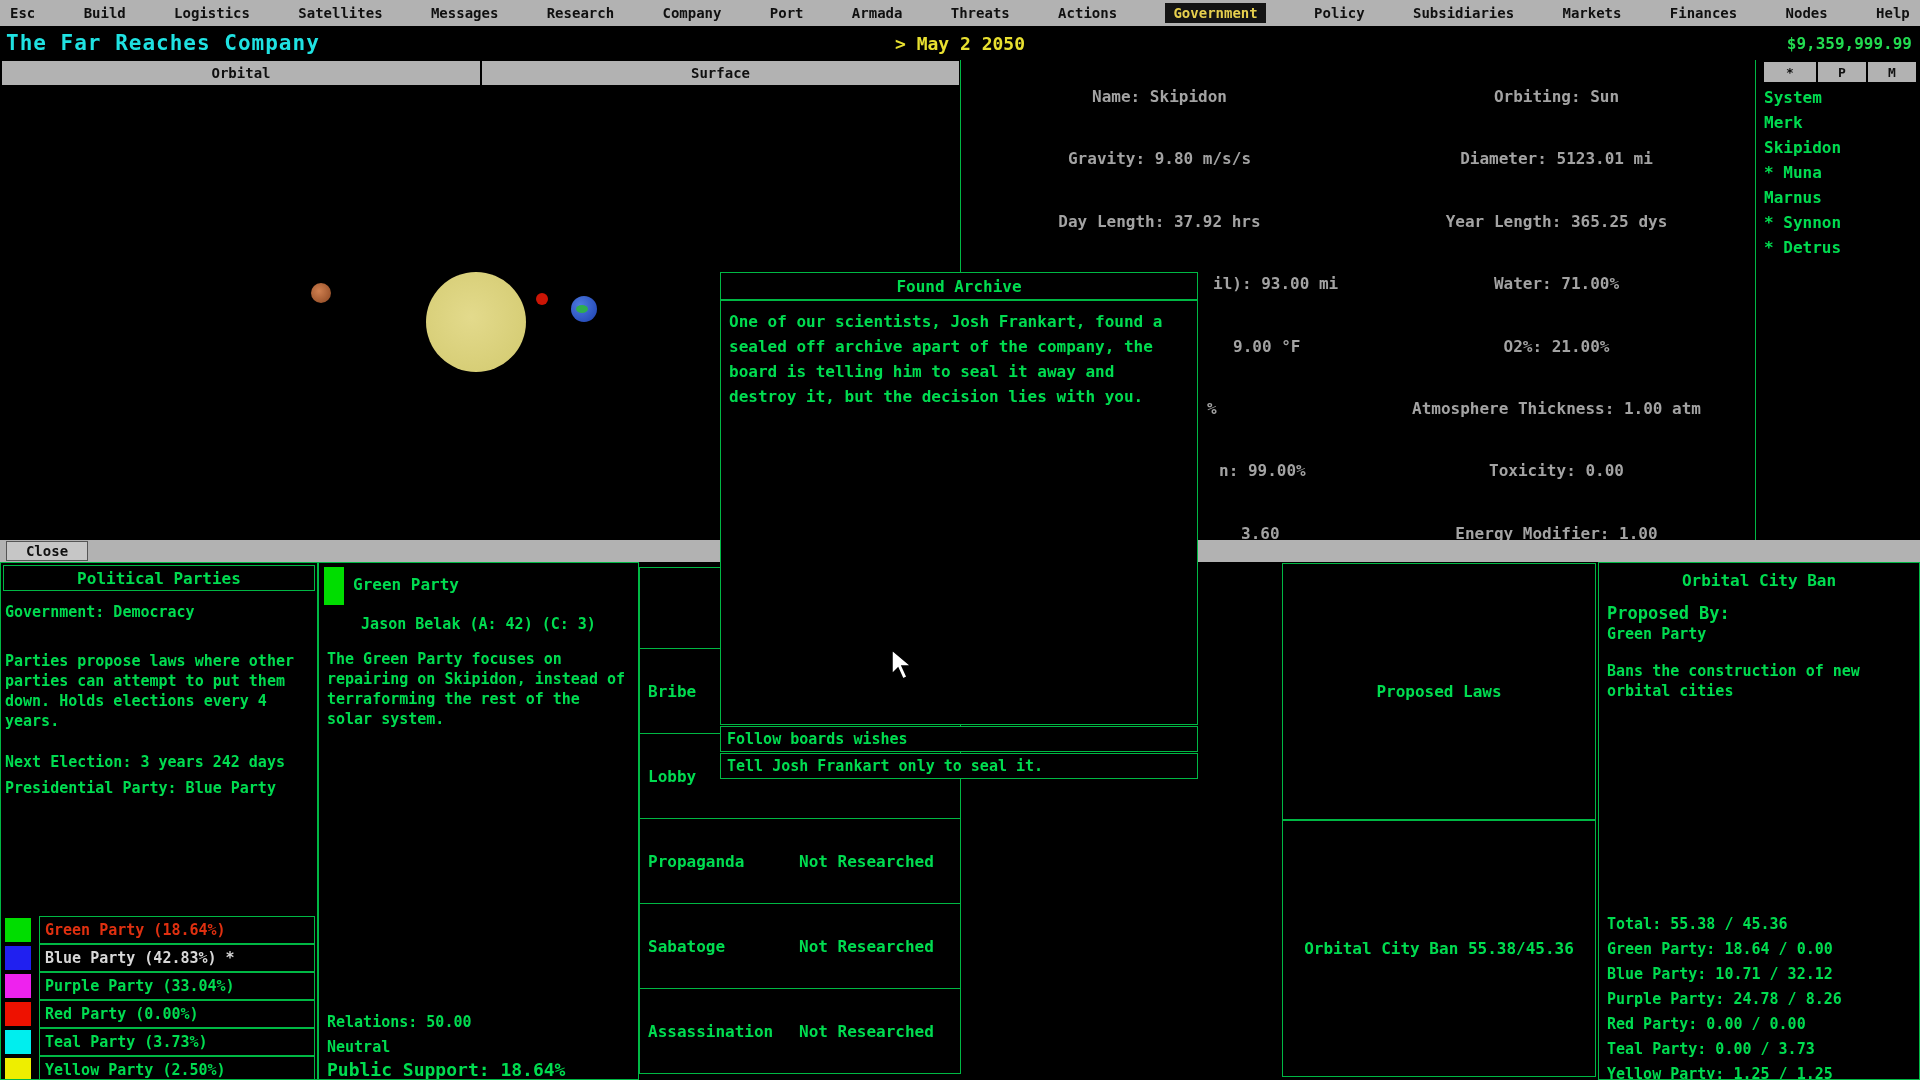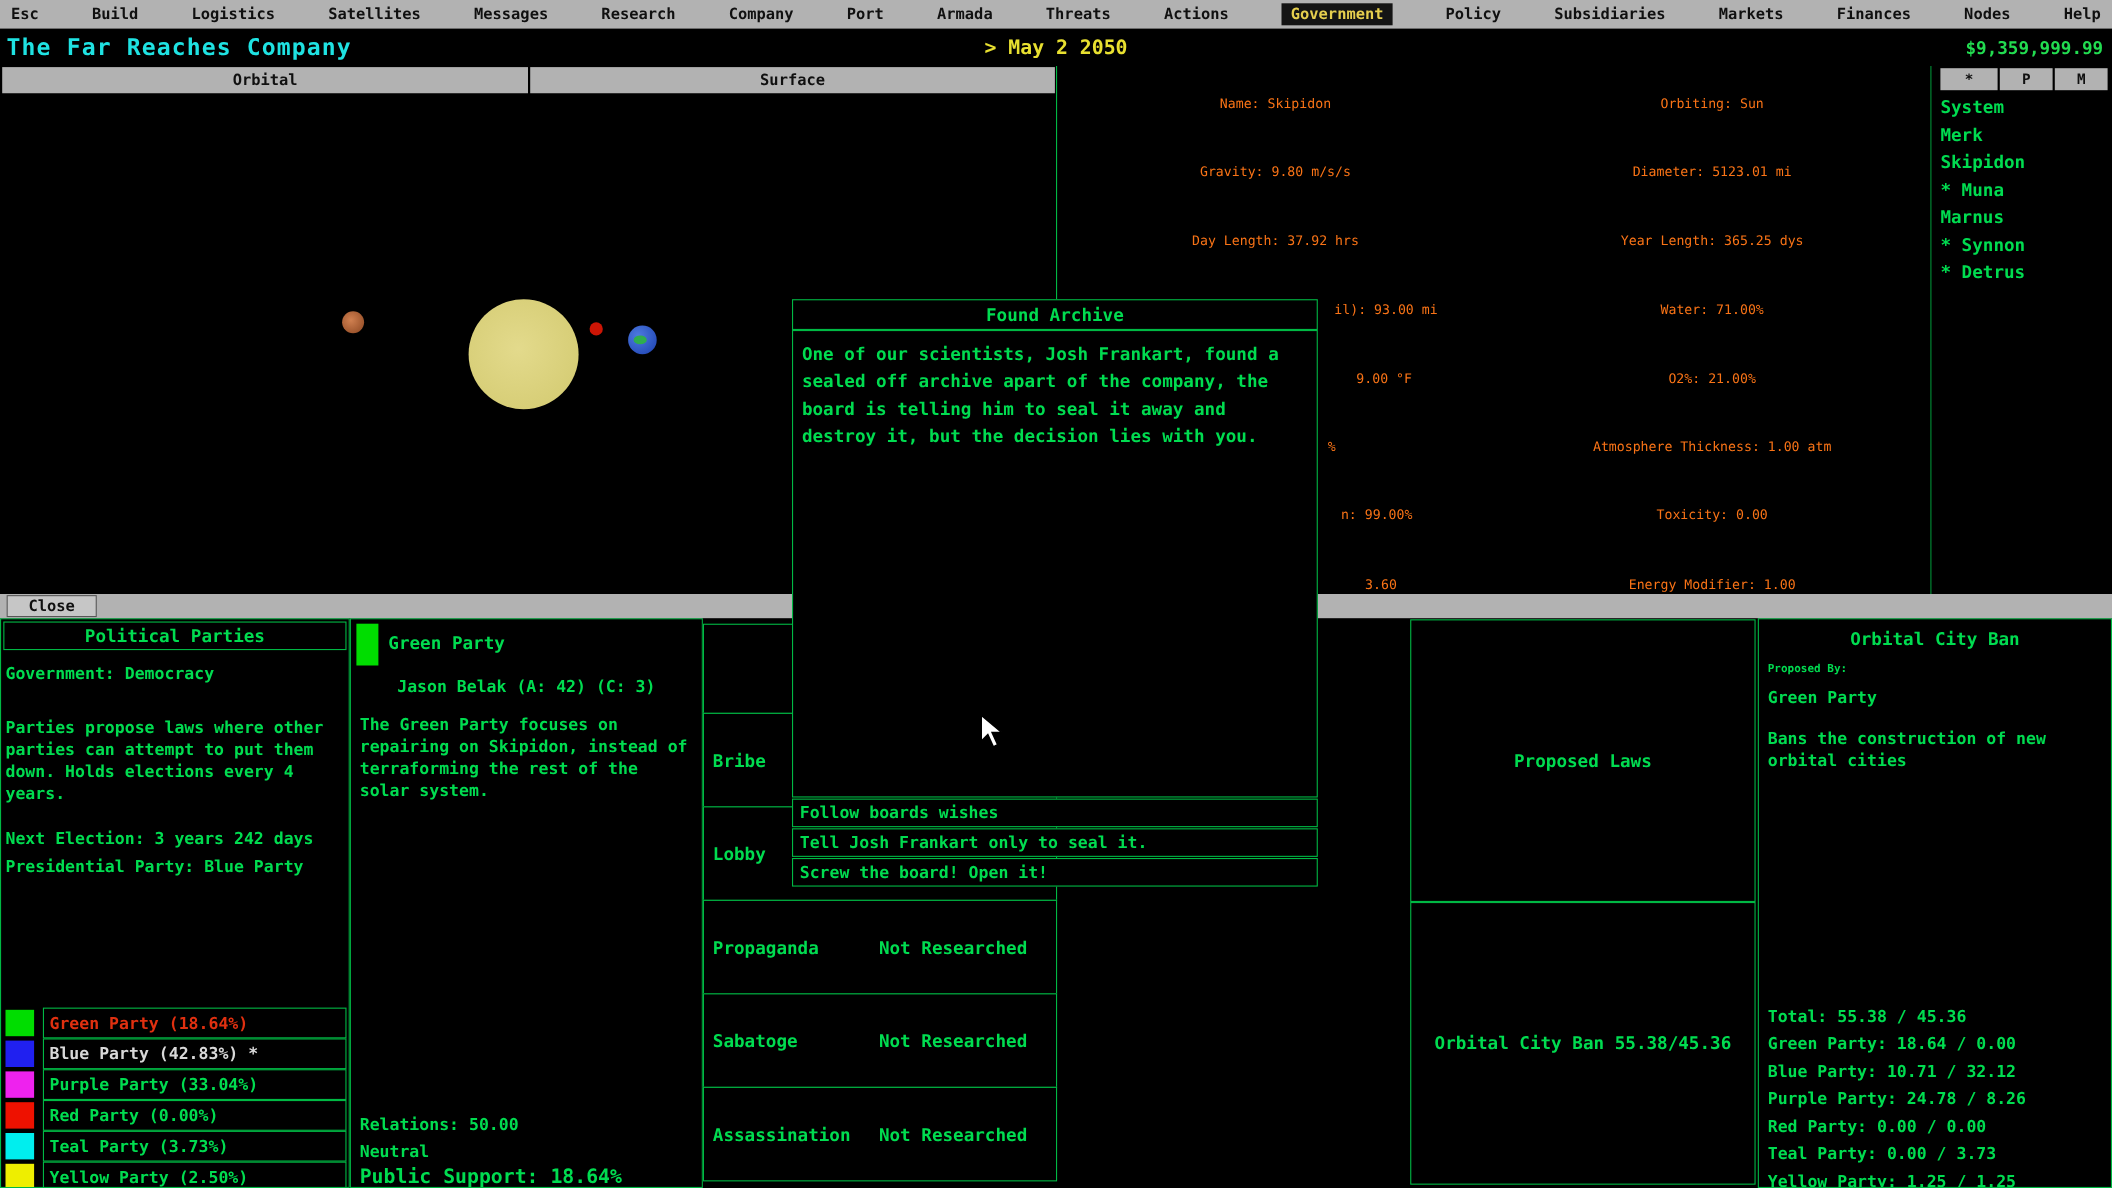--- a/index.html
+++ b/index.html
@@ -39,21 +39,21 @@
          background:#cc1505; }
   .planet-blue { position:absolute; left:571px; top:211px; width:26px; height:26px; border-radius:50%;
          background:radial-gradient(circle at 35% 35%, #4d7ae0, #1b3fae); overflow:hidden; }
   .planet-blue::after { content:""; position:absolute; left:5px; top:9px; width:12px; height:8px;
          background:#2fae4e; border-radius:50%; }
 
   
   .planet-info { left:960px; top:60px; width:796px; height:480px; background:#000;
                  border-left:1px solid #00b844; border-right:1px solid #00b844; }
   .pi-row { position:absolute; left:0; width:100%; height:20px; display:flex; }
-  .pi-cell { width:50%; text-align:center; color:#f97316; font-size:12px; font-weight:normal; white-space:nowrap; }
+  .pi-cell { width:50%; text-align:center; color:#a3a3a3; font-size:16px; font-weight:bold; white-space:nowrap; }
   .pi-cell.fragL { text-align:left; }
   .f0 { padding-left:252px; } .f1 { padding-left:272px; } .f2 { padding-left:246px; }
   .f3 { padding-left:258px; } .f4 { padding-left:280px; }
 
   
   .sidebar { left:1756px; top:60px; width:164px; height:480px; background:#000; }
   .sb-tab { position:absolute; top:2px; height:20px; background:#b2b2b2; color:#101010;
             font-size:13px; font-weight:bold; display:flex; align-items:center; justify-content:center; }
   .sb-tab-star { left:8px; width:52px; } .sb-tab-p { left:62px; width:48px; } .sb-tab-m { left:112px; width:48px; }
   .sb-item { position:absolute; left:8px; height:22px; color:#00dc50; font-size:16px; font-weight:bold; white-space:nowrap; }
@@ -104,21 +104,21 @@
   
   .laws { left:1280px; top:562px; width:318px; height:518px; background:#000; border:none; }
   .law-box { position:absolute; left:2px; width:314px; border:1px solid #00b844;
              display:flex; align-items:center; justify-content:center; font-size:16px; text-align:center; }
   .law-box-top { top:1px; height:257px; }
   .law-box-bottom { top:258px; height:257px; }
 
   
   .law-detail { left:1598px; top:562px; width:322px; height:518px; }
   .ld-title { position:absolute; left:0; top:8px; width:100%; text-align:center; font-size:16px; }
-  .ld-by-label { position:absolute; left:8px; top:40px; font-size:10px; }
+  .ld-by-label { position:absolute; left:8px; top:40px; font-size:17px; }
   .ld-by { position:absolute; left:8px; top:62px; font-size:15px; }
   .ld-desc { position:absolute; left:8px; top:98px; width:302px; font-size:15px; line-height:20px; }
   .ld-vote { position:absolute; left:8px; height:22px; font-size:15px; white-space:nowrap; }
 
   
   .dialog { left:720px; top:272px; width:478px; height:534px; z-index:10; }
   .dlg-title { position:absolute; left:0; top:0; width:478px; height:28px; background:#000;
                border:1px solid #00b844; display:flex; align-items:center; justify-content:center;
                font-size:16px; }
   .dlg-body { position:absolute; left:0; top:28px; width:478px; height:425px; background:#000;
@@ -309,20 +309,19 @@
     <div class="ld-vote gtxt" style="top:452px">Red Party: 0.00 / 0.00</div>
     <div class="ld-vote gtxt" style="top:477px">Teal Party: 0.00 / 3.73</div>
     <div class="ld-vote gtxt" style="top:502px">Yellow Party: 1.25 / 1.25</div>
   </div>
 
   <div class="abs dialog">
     <div class="dlg-title gtxt">Found Archive</div>
     <div class="dlg-body gtxt">One of our scientists, Josh Frankart, found a sealed off archive apart of the company, the board is telling him to seal it away and destroy it, but the decision lies with you.</div>
     <div class="dlg-option gtxt" style="top:454px">Follow boards wishes</div>
     <div class="dlg-option gtxt" style="top:481px">Tell Josh Frankart only to seal it.</div>
-    <div class="dlg-option gtxt" style="top:508px">Screw the board! Open it!</div>
   </div>
 
   <svg class="abs cursor" viewBox="0 0 26 30">
     <polygon points="2,0 2,24 8,18 13,29 17,27 12,16 21,16" fill="#ffffff" stroke="#000000" stroke-width="1.5"></polygon>
   </svg>
 
 </div>
 
 </body></html>

